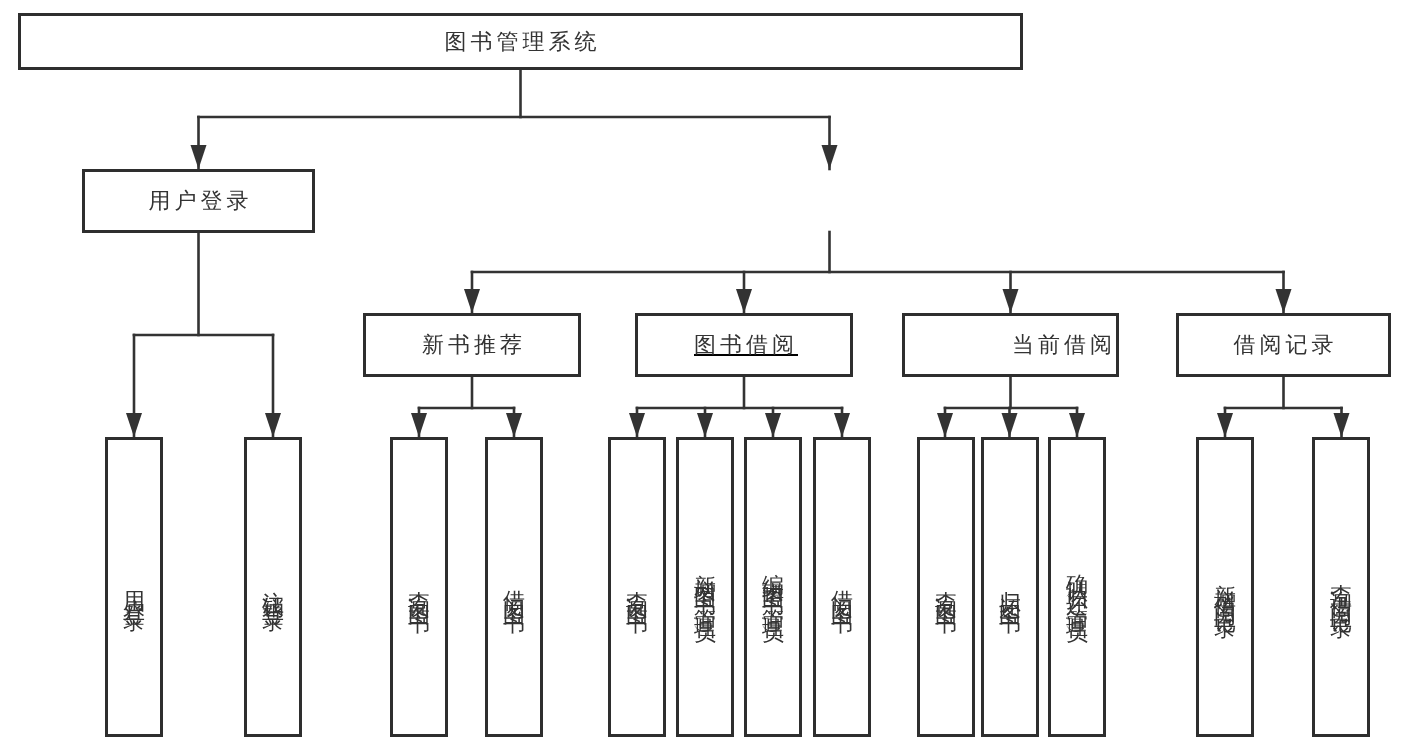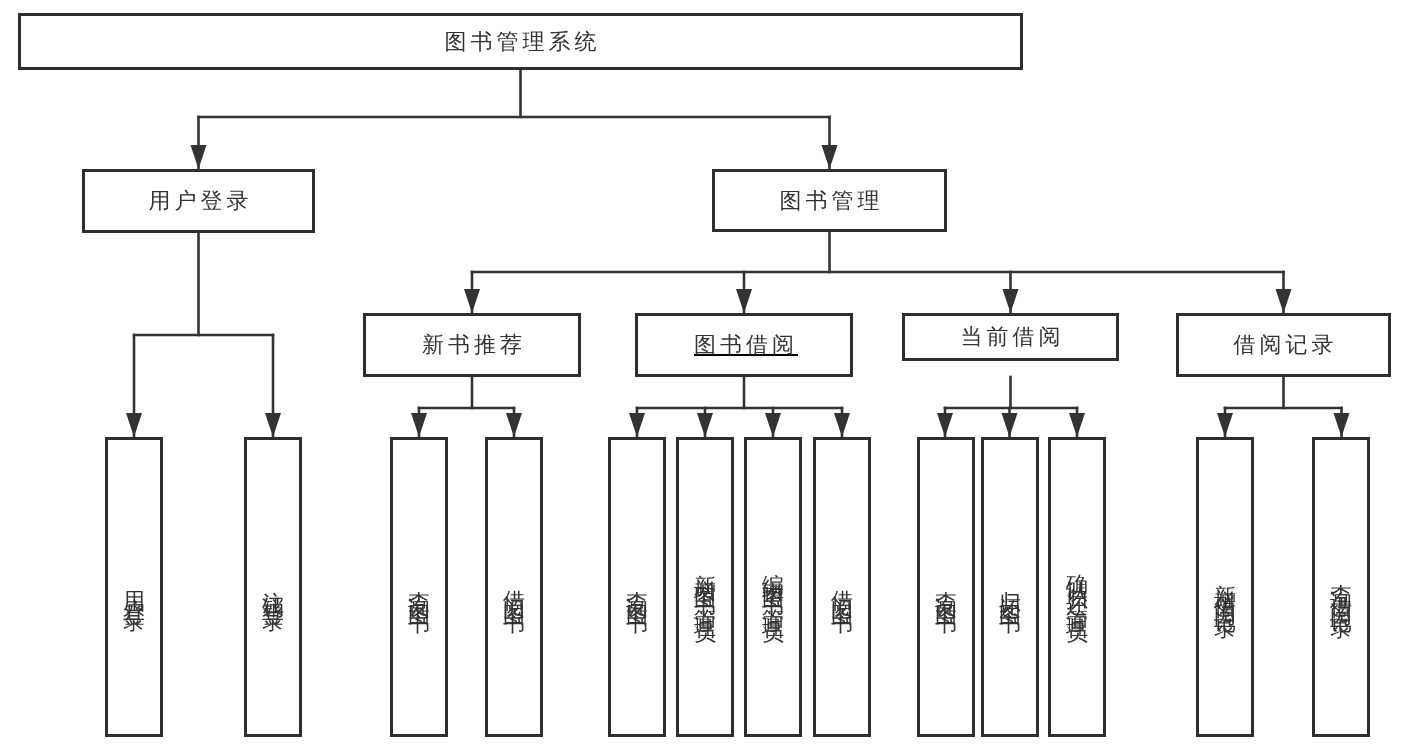--- a/index.html
+++ b/index.html
@@ -87,31 +87,28 @@
     <line x1="1341.5" y1="408" x2="1341.5" y2="437" marker-end="url(#arrow)"></line>
   </svg>
 
   <div class="hbox" style="left:18px;top:13px;width:1005px;height:57px;">
     <span>图书管理系统</span>
   </div>
 
   <div class="hbox" style="left:82px;top:169px;width:233px;height:64px;">
     <span>用户登录</span>
   </div>
-  <div class="hbox" style="left:712px;top:169px;width:235px;height:63px;">
-    <span>图书管理</span>
-  </div>
 
   <div class="hbox" style="left:363px;top:313px;width:218px;height:64px;">
     <span>新书推荐</span>
   </div>
   <div class="hbox" style="left:635px;top:313px;width:218px;height:64px;text-decoration:underline;">
     <span>图书借阅</span>
   </div>
-  <div class="hbox" style="left:902px;top:313px;width:217px;height:48px;">
+  <div class="hbox" style="left:902px;top:313px;width:217px;height:64px;justify-content:flex-end;">
     <span>当前借阅</span>
   </div>
   <div class="hbox" style="left:1176px;top:313px;width:215px;height:64px;justify-content:center;">
     <span>借阅记录</span>
   </div>
 
   <div class="vbox" style="left:105px;">
     <span>用户登录</span>
   </div>
   <div class="vbox" style="left:244px;">

